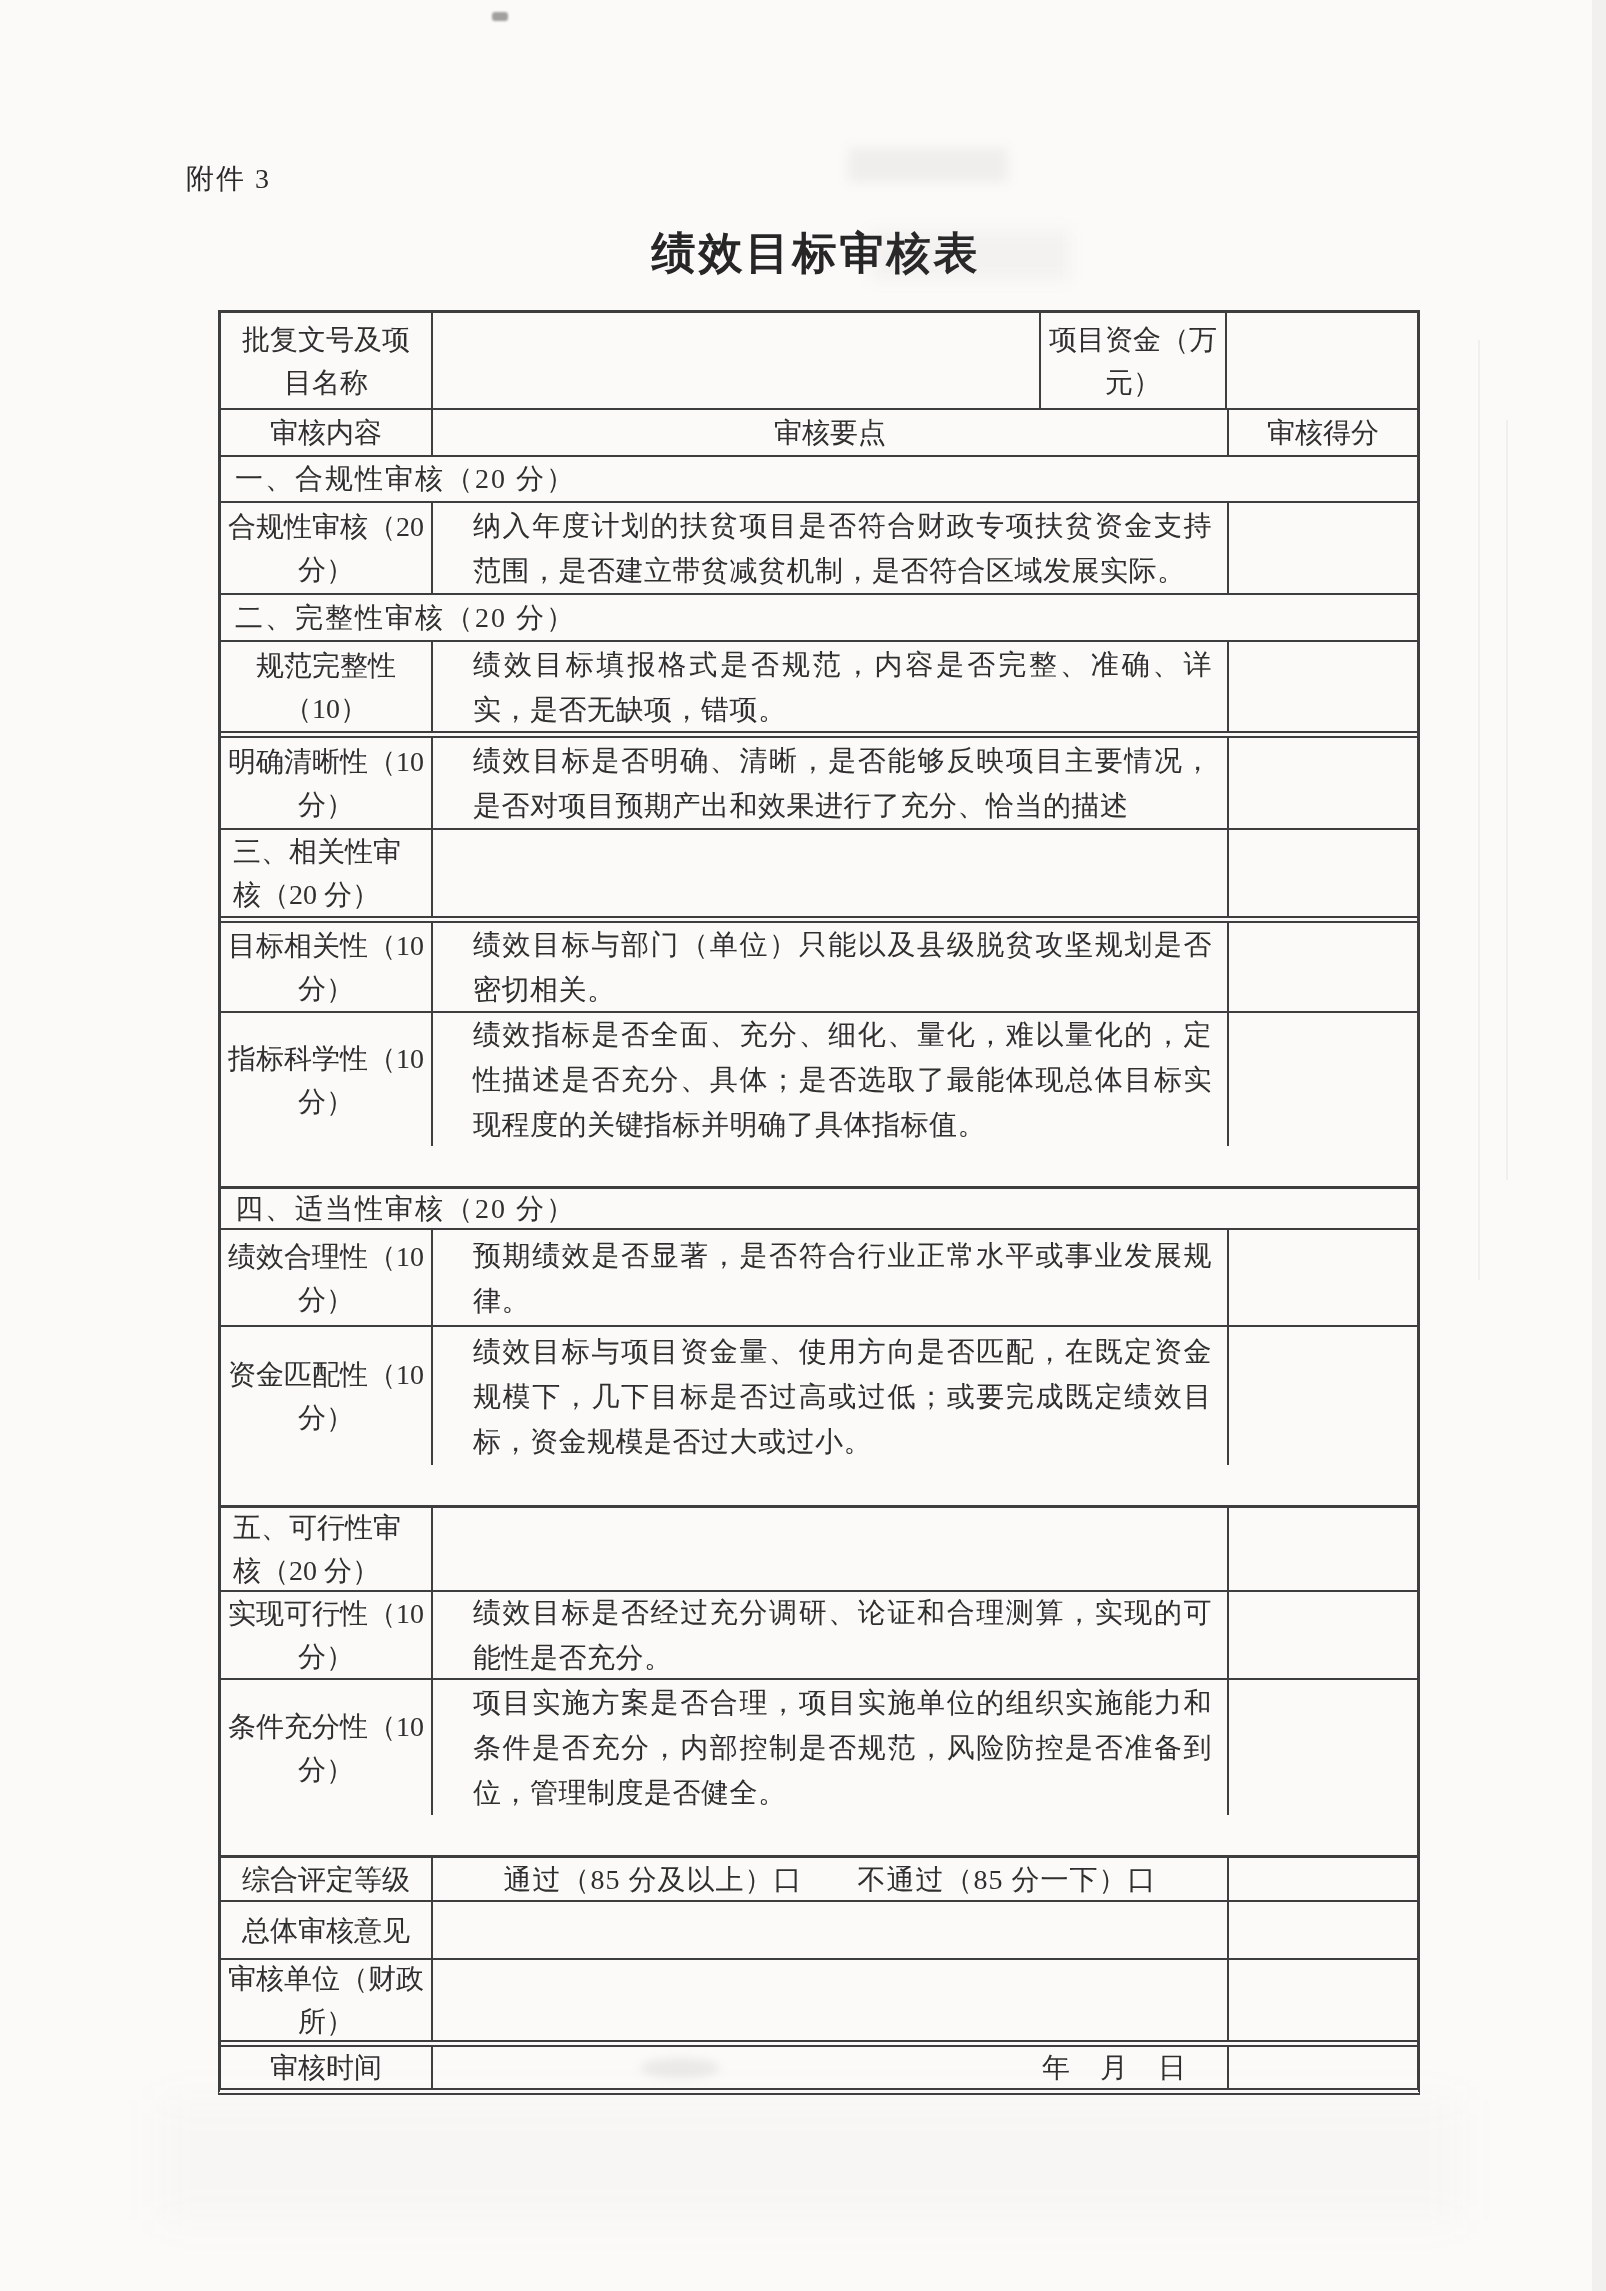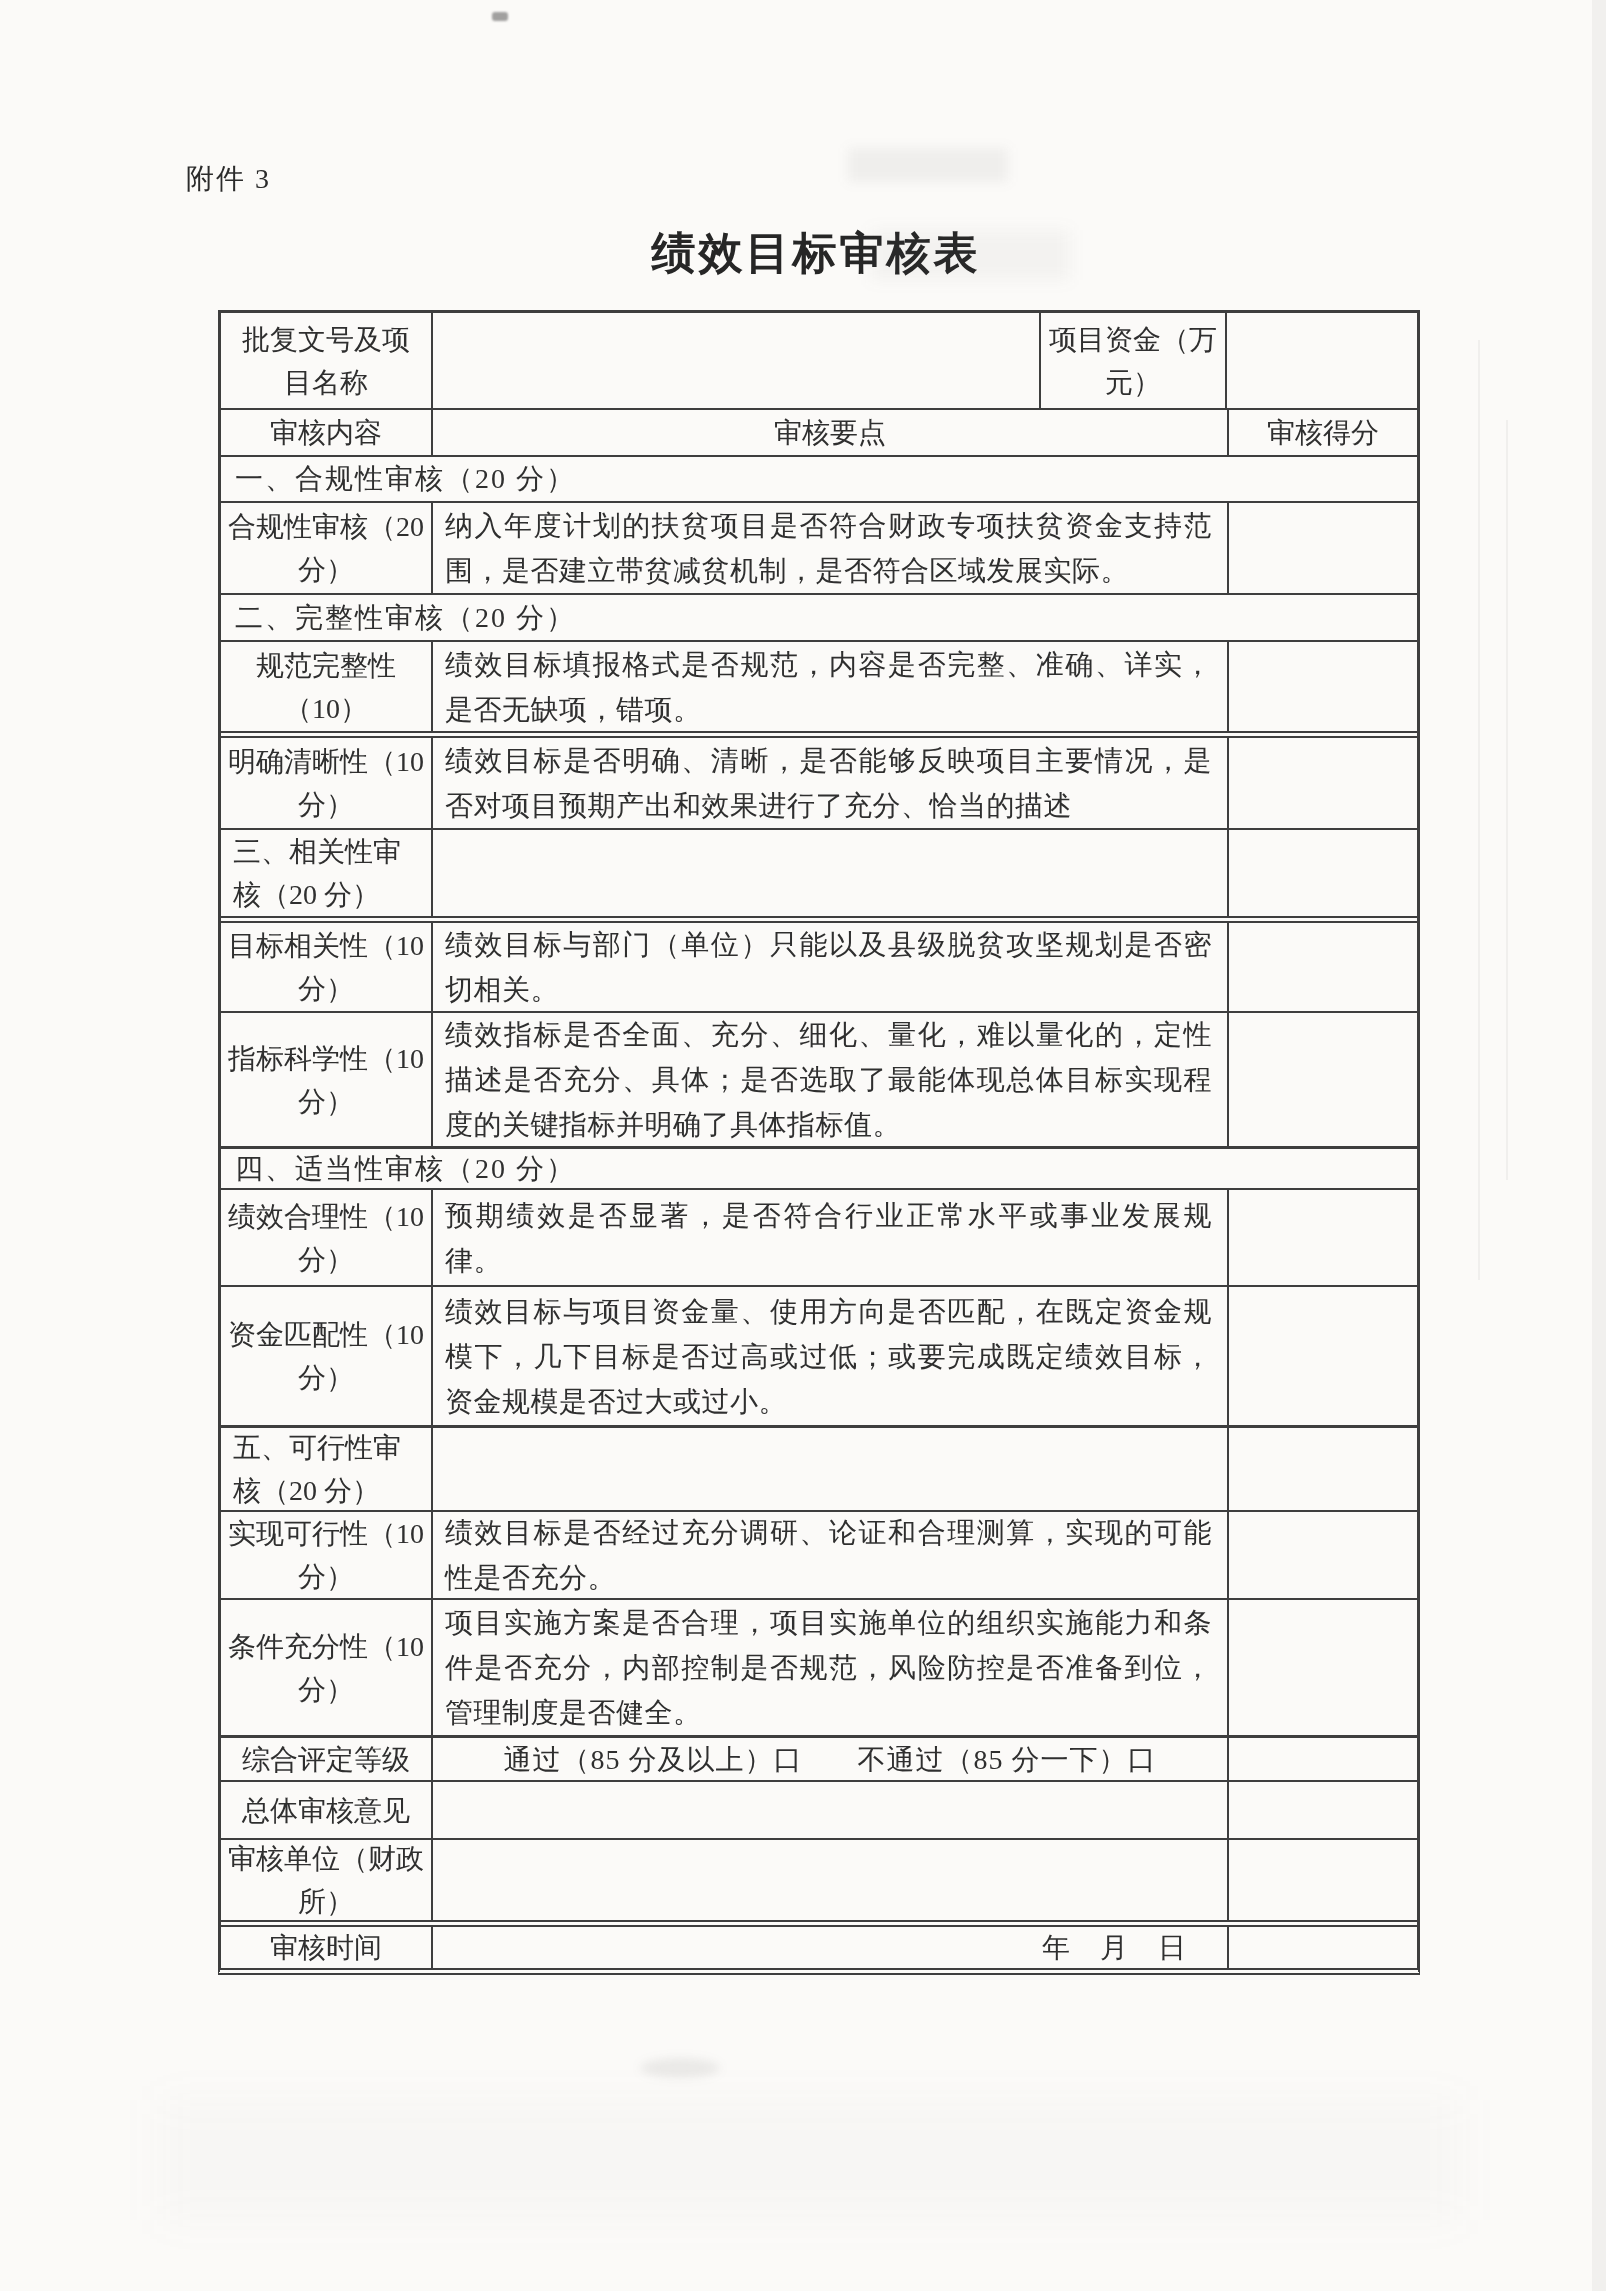--- a/index.html
+++ b/index.html
@@ -27,21 +27,21 @@
     position: absolute; left: 218px; top: 310px; width: 1196px;
     border: 3px solid #3e3e3e;
     border-bottom: 7px double #3e3e3e;
   }
   .row {
     display: flex; box-sizing: border-box;
     border-top: 2px solid #3e3e3e;
   }
   .row:first-child { border-top: none; }
   .row.bt-d { border-top: 7px double #3e3e3e; }
-  .row.bt-t { border-top: 3px solid #3e3e3e; }
+  .row.bt-t { border-top: 3px solid #3e3e3e; margin-top: 40px; }
 
   .cell {
     box-sizing: border-box; display: flex; align-items: center;
     font-size: 28px; color: #2f2f2f; overflow: hidden;
   }
   .c1 {
     width: 212px; border-right: 2px solid #3e3e3e;
     justify-content: center; text-align: center;
     padding: 12px 4px; line-height: 43px;
   }
@@ -50,21 +50,21 @@
   .mid { width: 608px; border-right: 2px solid #3e3e3e; }
   .fundc {
     width: 186px; border-right: 2px solid #3e3e3e;
     justify-content: center; text-align: center;
     padding: 2px 4px; line-height: 43px;
   }
   .c2 {
     width: 796px; border-right: 2px solid #3e3e3e;
     padding: 2px 15px 2px 12px; line-height: 45px;
   }
-  .c2 .pts { width: 100%; text-align: justify; letter-spacing: 0.5px; }
+  .c2 .pts { width: 100%; text-align: justify; letter-spacing: 0.5px; margin-left: 28px; }
   .c2.center { justify-content: center; padding: 6px; }
   .c2.rate { justify-content: center; gap: 55px; padding: 4px; letter-spacing: 1px; text-align: center; }
   .c2.date { justify-content: flex-end; padding-right: 40px; letter-spacing: 1px; }
   .c3 { flex: 1; justify-content: center; text-align: center; }
   .sec-cell { width: 100%; padding: 2px 8px 2px 14px; letter-spacing: 2px; }
 
   
   .smudge { position: absolute; pointer-events: none; }
   .s1 { left: 848px; top: 148px; width: 160px; height: 34px;
         background: rgba(90,90,90,0.07); filter: blur(6px); }

